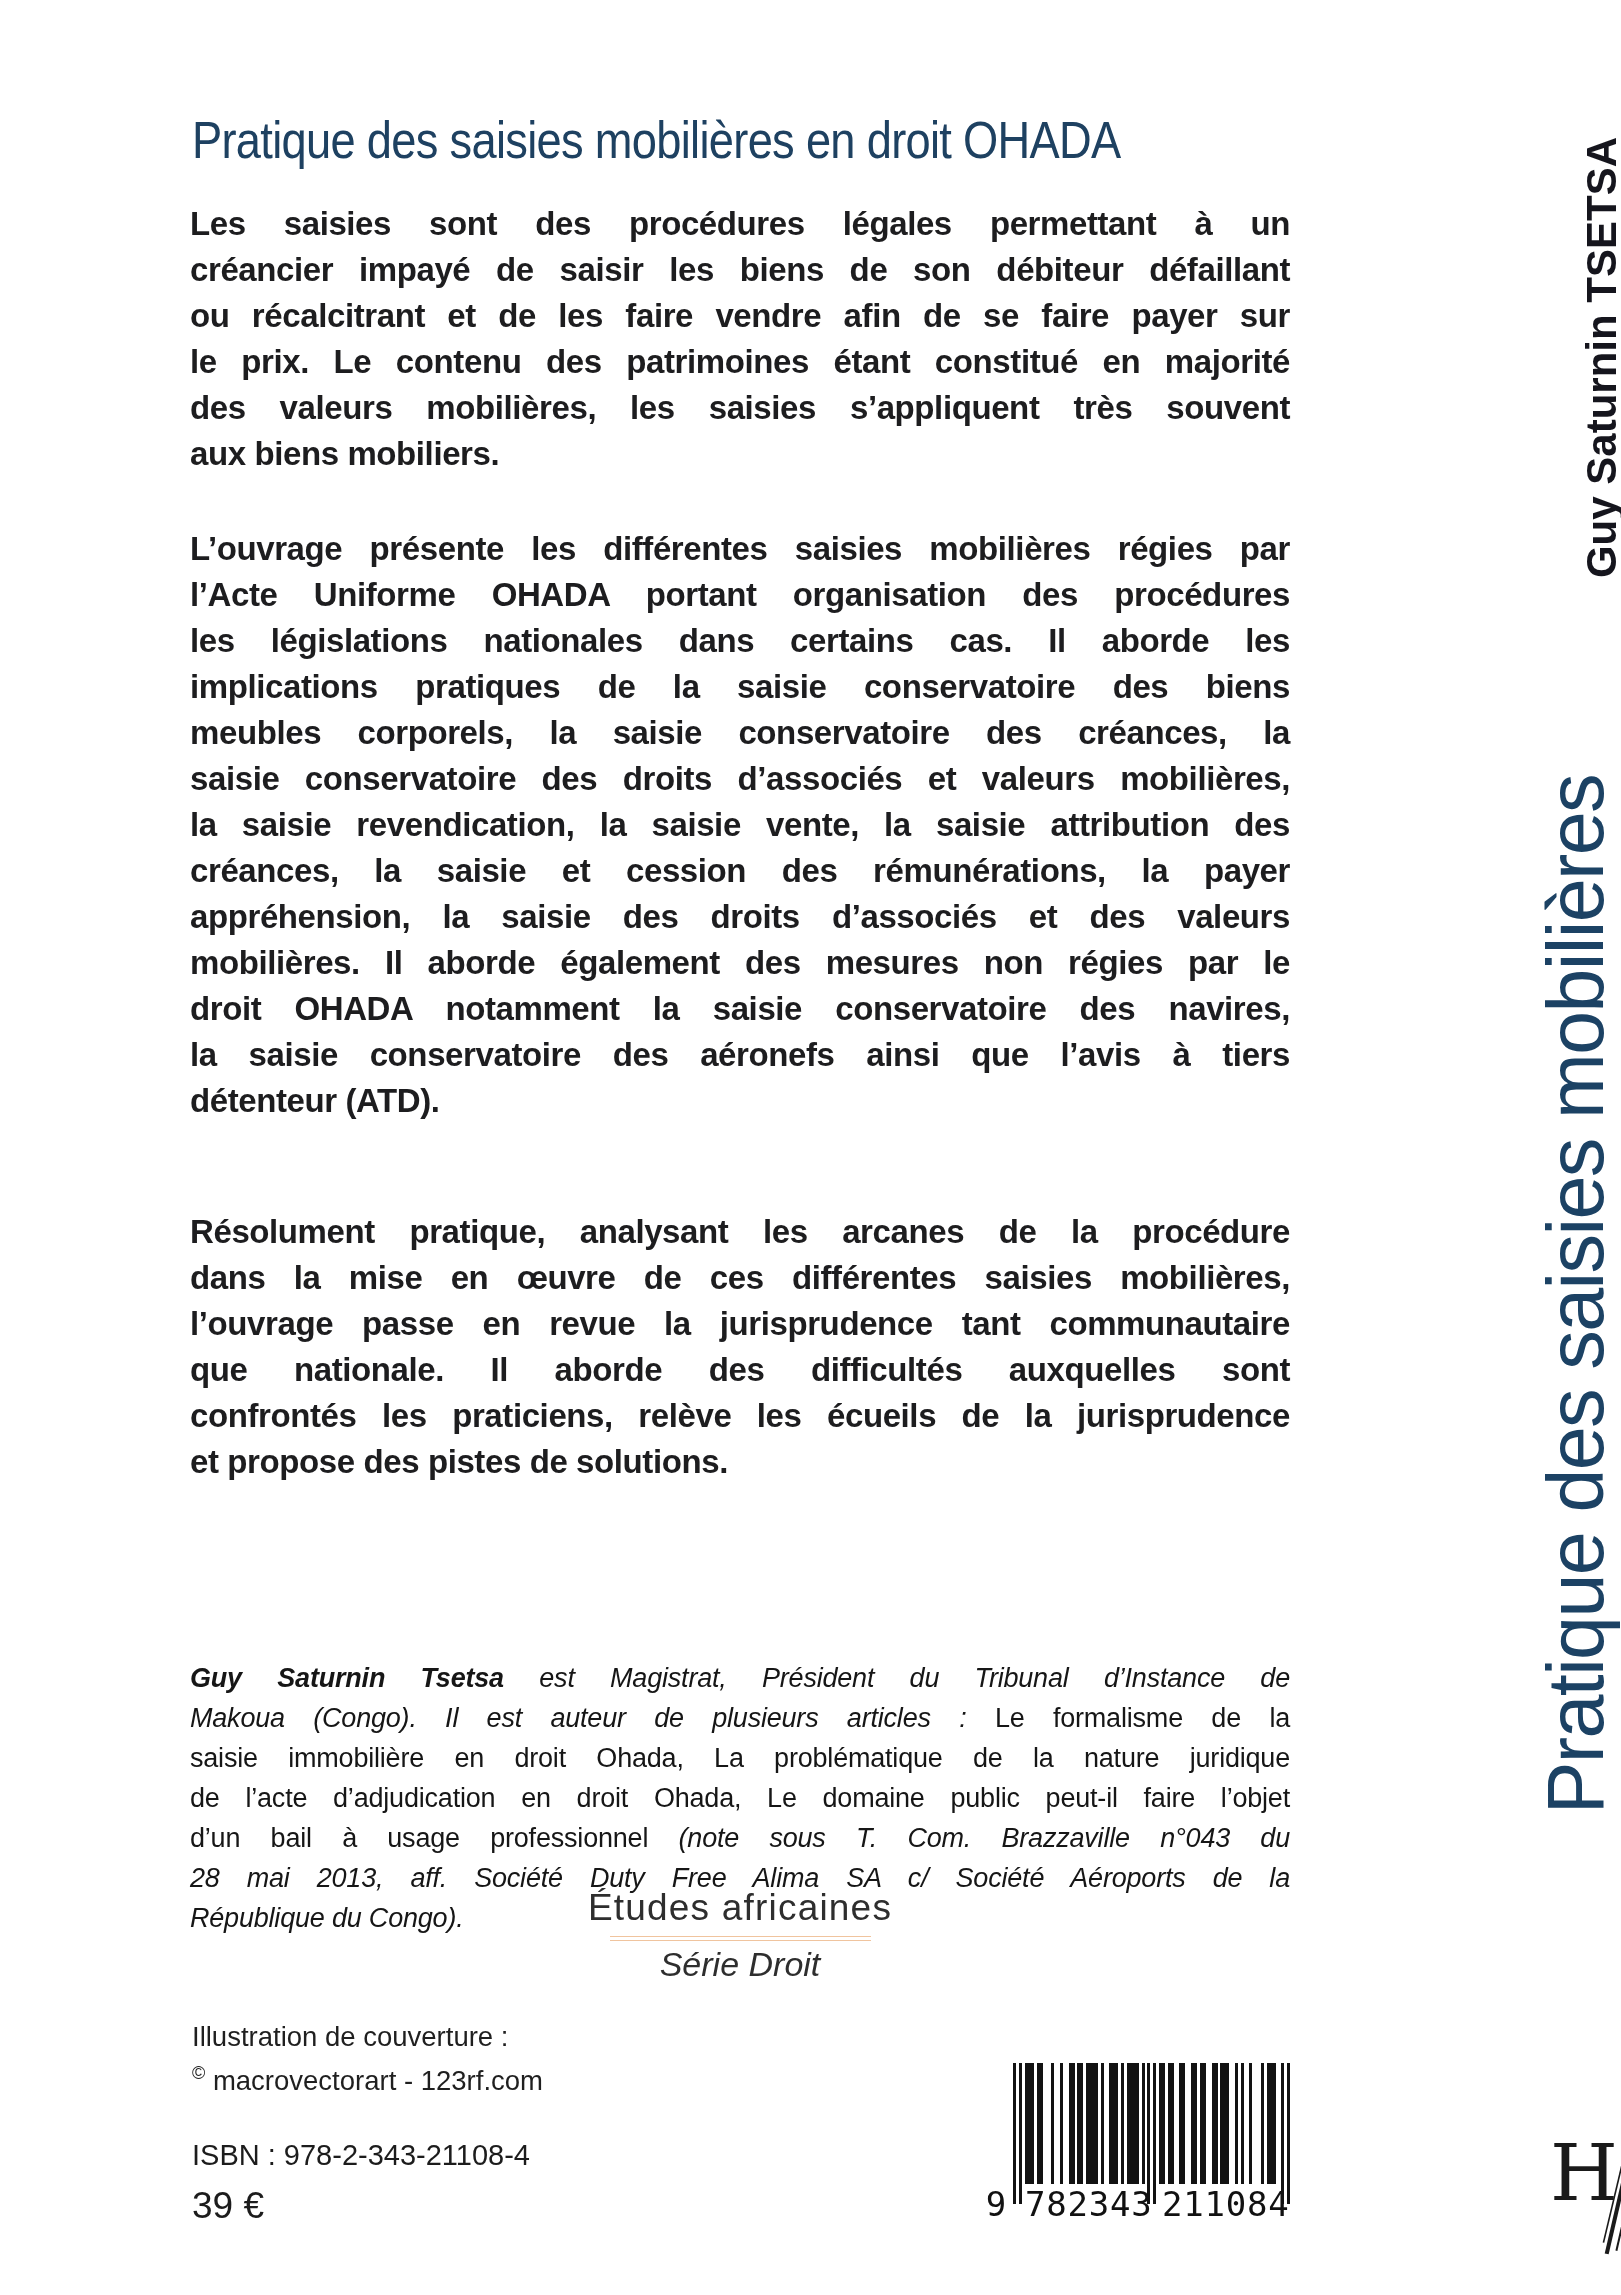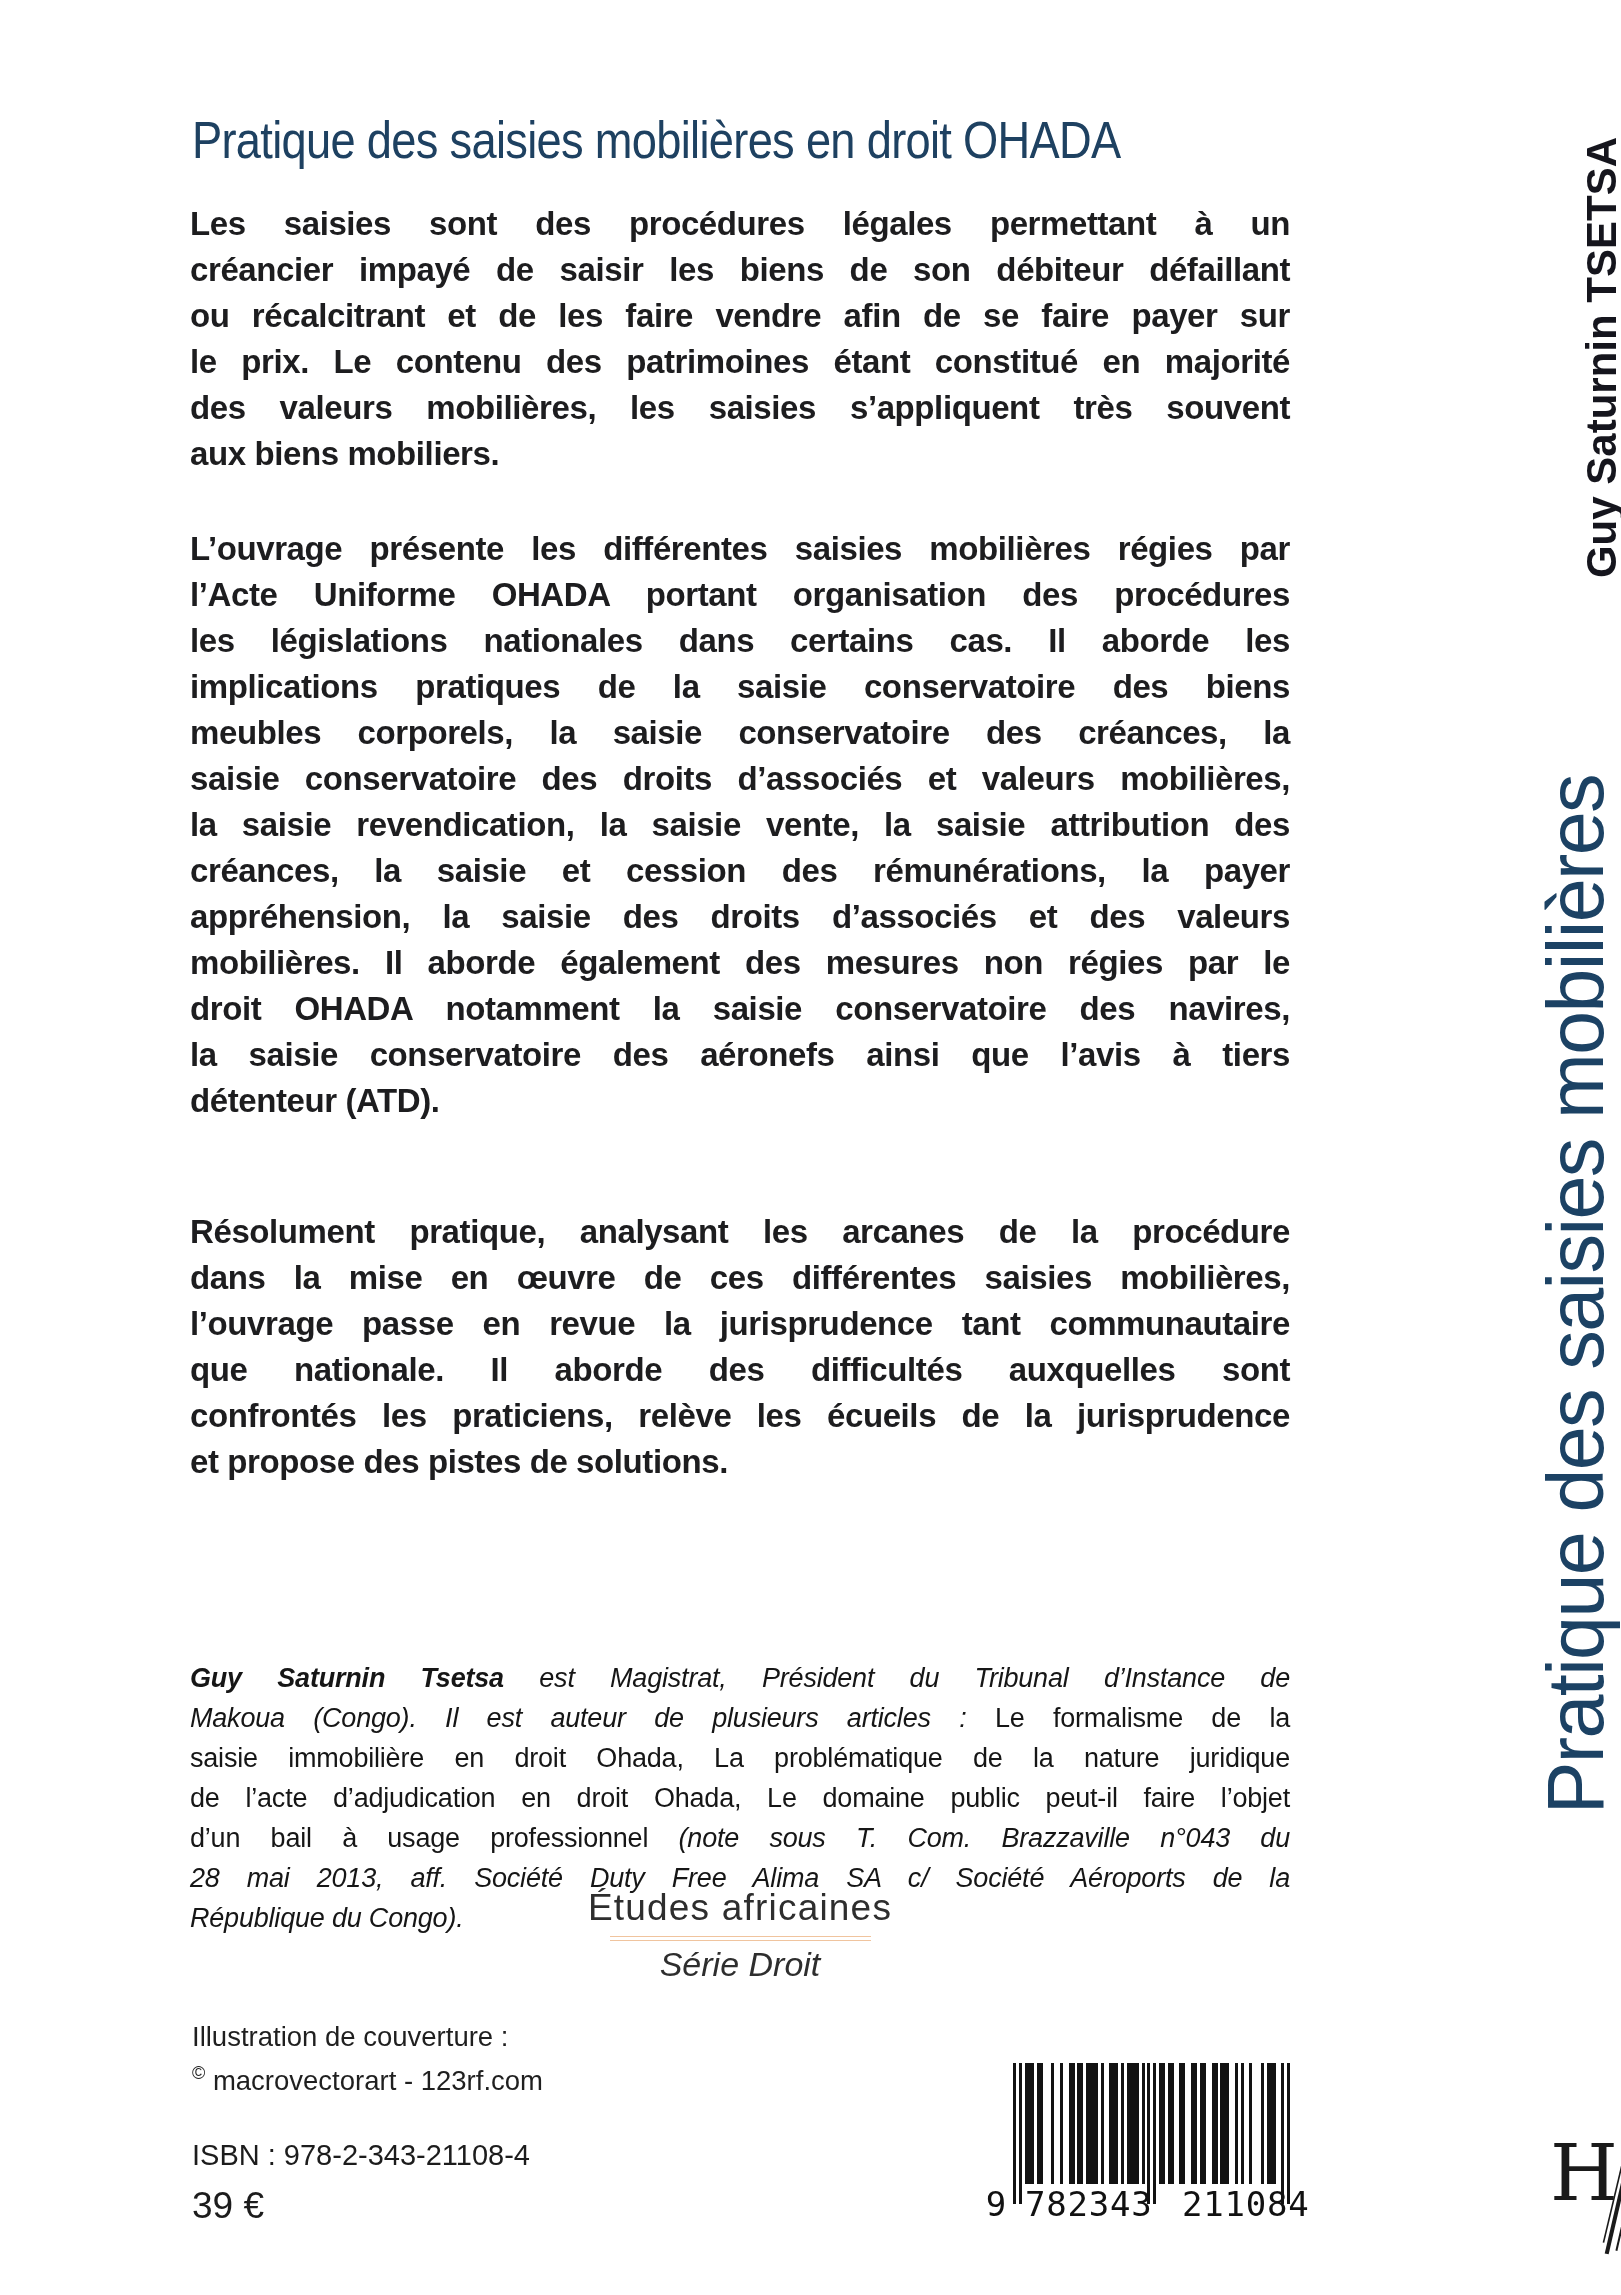--- a/index.html
+++ b/index.html
@@ -32,21 +32,21 @@
   .credit2 .cop{font-size:18px;vertical-align:11.3px;}
   .isbn{left:192px;top:2139px;font-size:29px;color:#1c1c1c;}
   .price{left:192px;top:2185px;font-size:37px;color:#1c1c1c;}
   
   .barcode{left:989px;top:2063px;width:301px;height:162px;}
   .bar{position:absolute;top:0;height:121px;background:#121212;}
   .bar.guard{height:141px;}
   .bcdigit{position:absolute;top:121px;height:40px;line-height:40px;font-size:34px;color:#111;font-family:"DejaVu Sans Mono","Liberation Mono",monospace;}
   .bc9{left:-3.2px;width:24px;text-align:left;}
   .bcl{left:36px;width:120px;text-align:center;letter-spacing:0.8px;}
-  .bcr{left:173px;width:120px;text-align:center;letter-spacing:0.8px;margin-left:20px;}
+  .bcr{left:173px;width:120px;text-align:center;letter-spacing:0.8px;}
   
   .spine-author{
     right:-4.9px;bottom:2158px;transform-origin:bottom right;transform:rotate(-90deg);
     font-size:42px;font-weight:bold;color:#15151d;white-space:nowrap;
   }
   .spine-title{
     right:-1.6px;bottom:1520px;transform-origin:bottom right;transform:rotate(-90deg);
     font-size:79px;letter-spacing:-1.6px;color:#1c4264;white-space:nowrap;
   }
   

